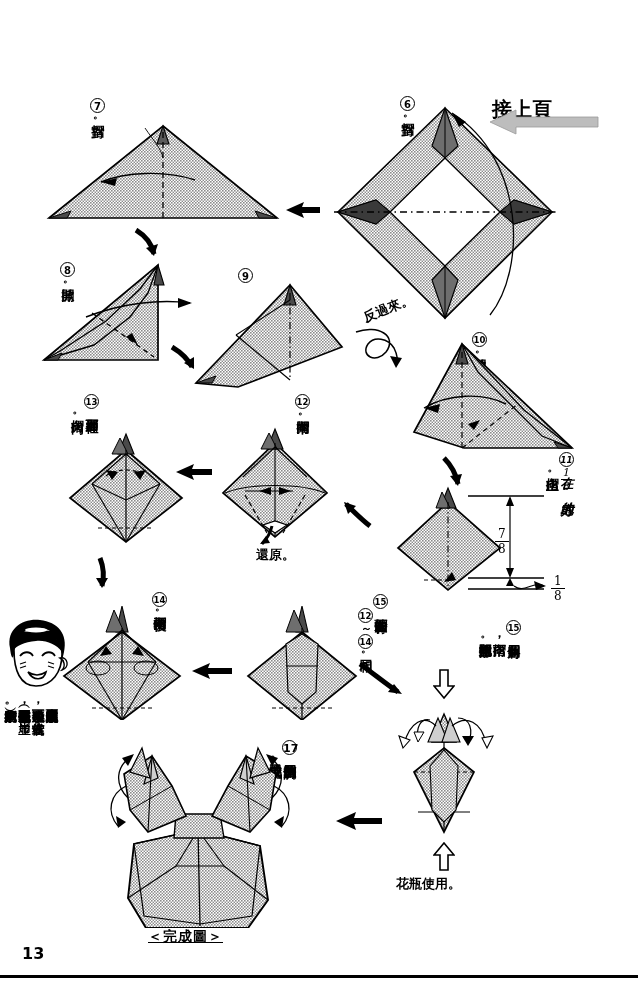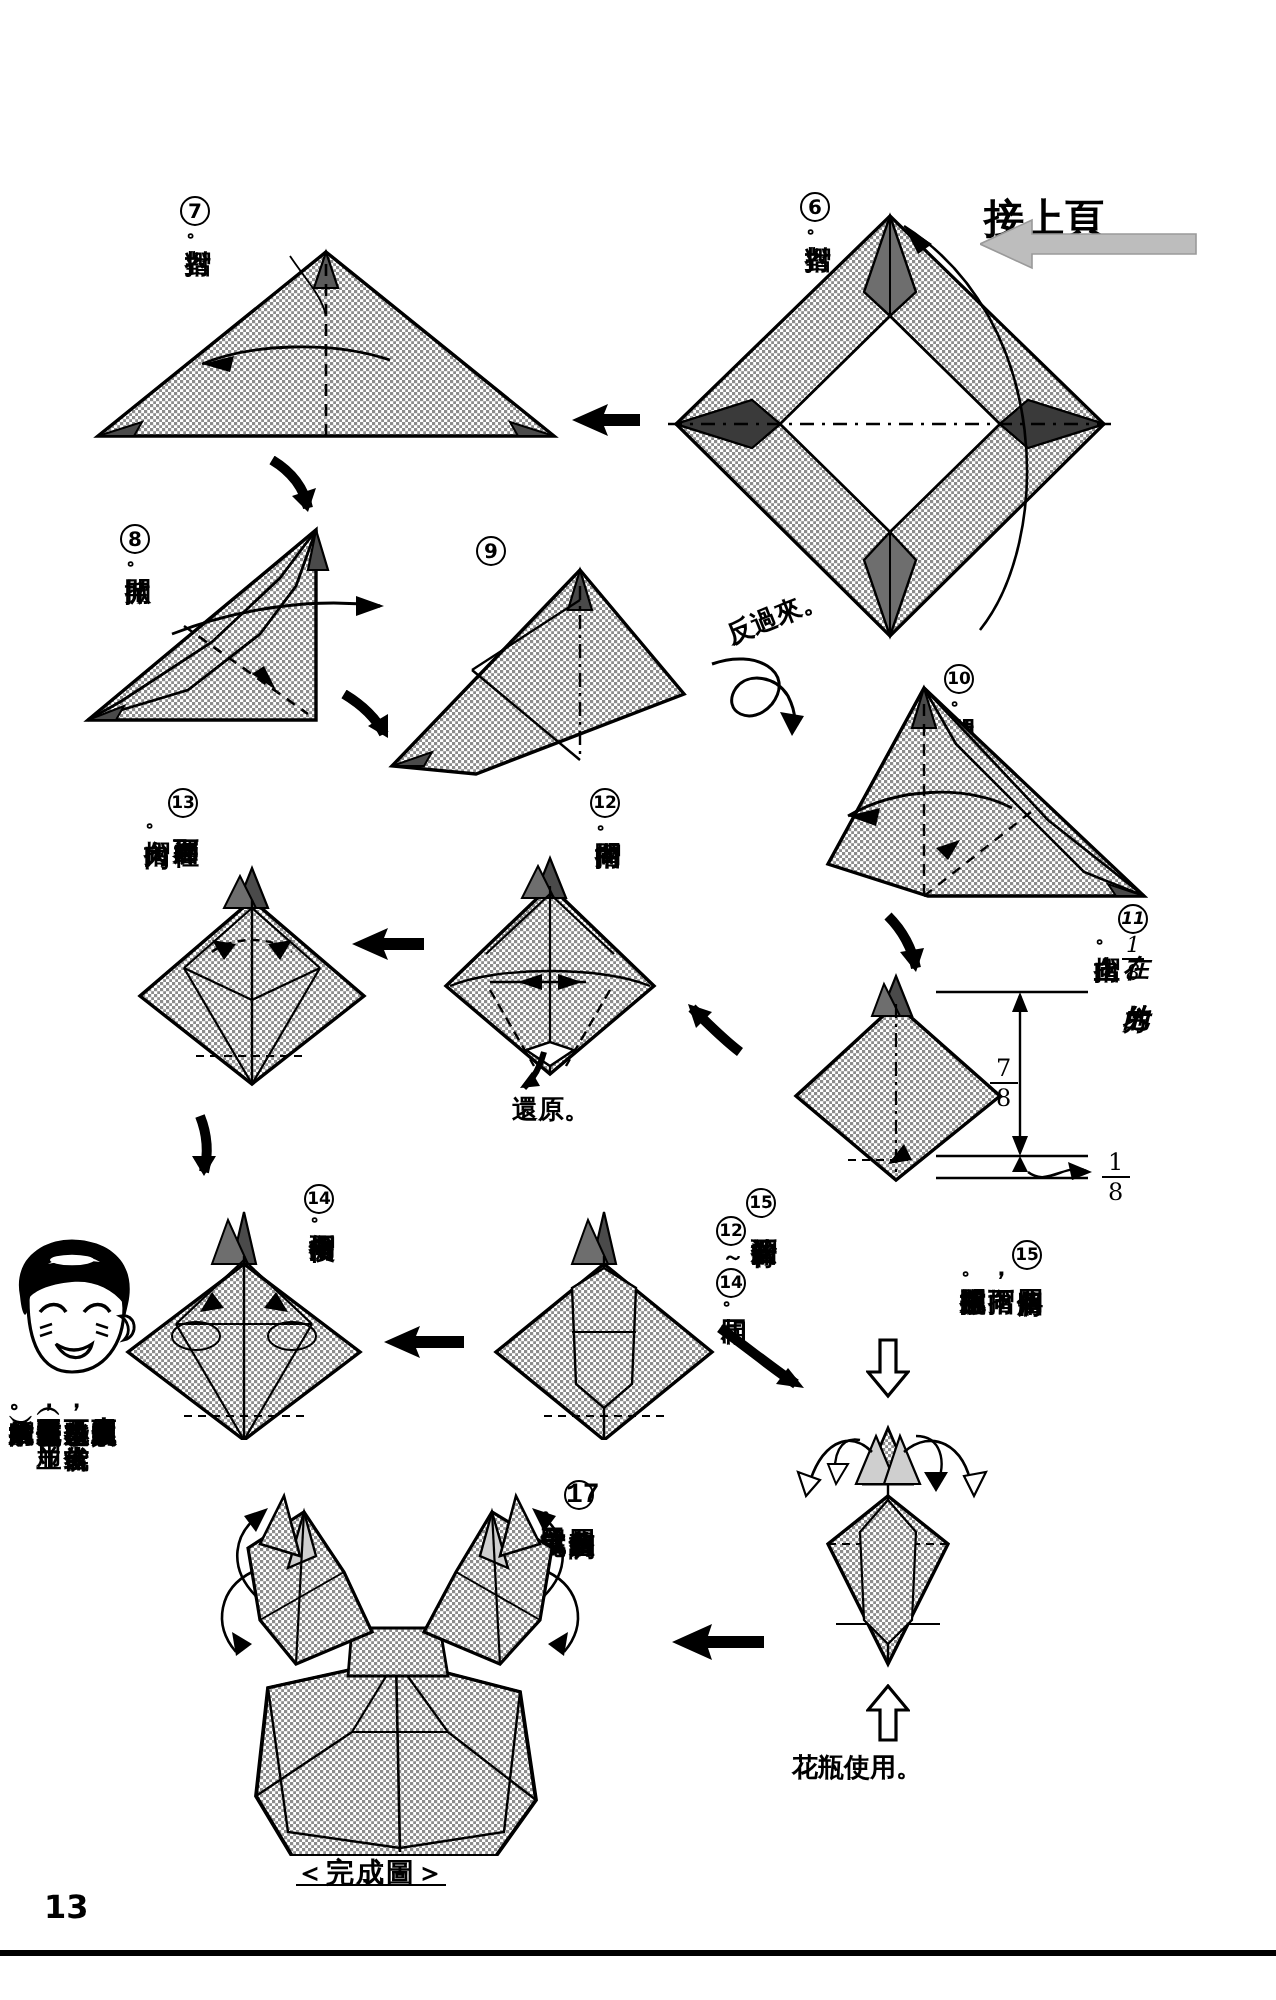--- a/index.html
+++ b/index.html
@@ -490,21 +490,21 @@
     <span class="htext">花瓶使用。</span>
   </div>
 
   <svg class="abs" style="left:336px; top:810px;" width="48" height="22">
     <polygon points="0,11 20,2 18,8 46,8 46,14 18,14 20,20" fill="#000"></polygon>
   </svg>
 
   <div class="abs" style="left:268px; top:740px;">
     <div style="display:flex; flex-direction:row-reverse; align-items:flex-start;">
       <div style="display:flex; flex-direction:column; align-items:center;">
-        <span class="stepnum" style="font-size:14px;font-family:Liberation Mono, monospace;">17</span>
+        <span class="stepnum" style="font-size:11px;">17</span>
         <span class="vtext">調整四個角的</span>
       </div>
       <div style="display:flex; flex-direction:column; align-items:center; margin-top:14px;">
         <span class="vtext">位置就完成了</span>
         <span class="vtext" style="font-size:11px;">。</span>
       </div>
     </div>
   </div>
 
   <svg class="diag" style="left:100px; top:738px;" width="200" height="190">

